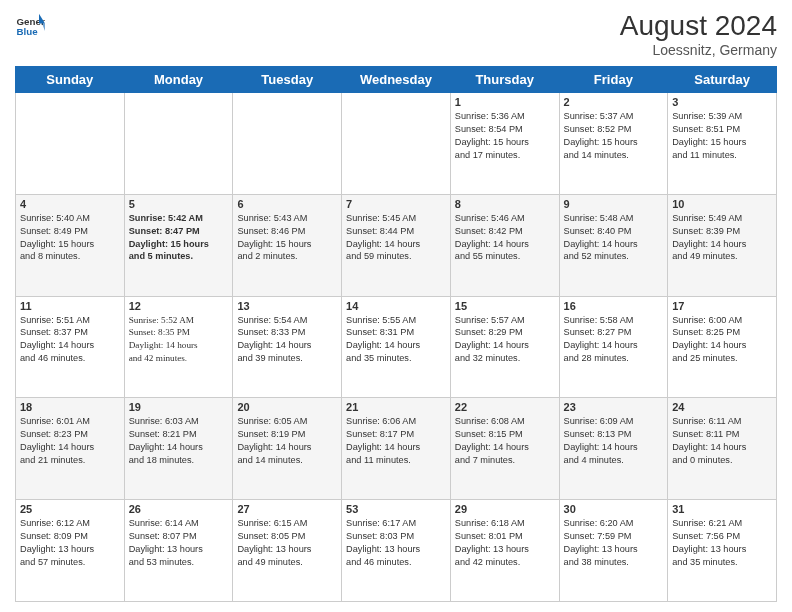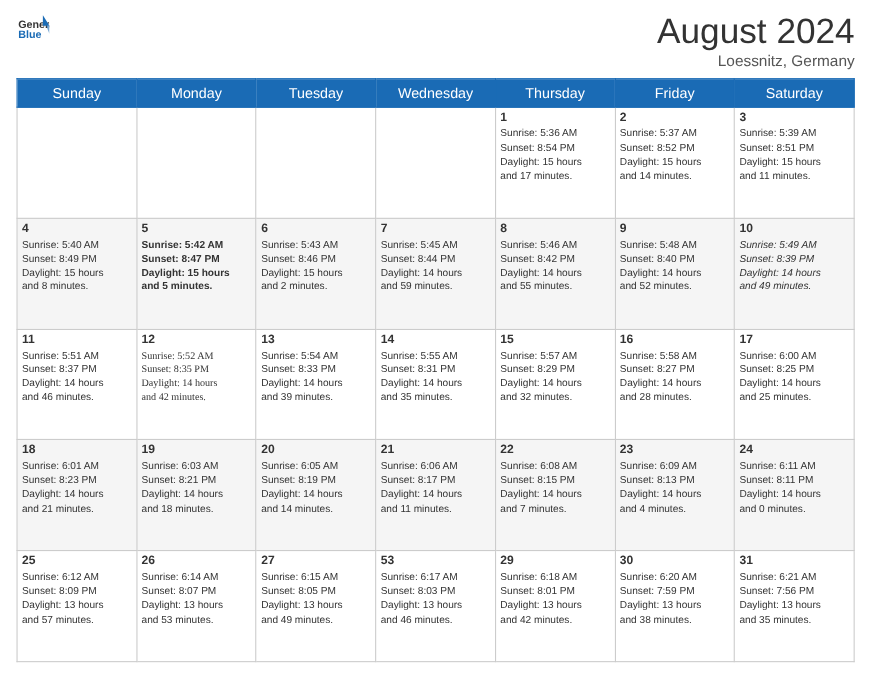--- a/index.html
+++ b/index.html
@@ -29,42 +29,42 @@
       gap: 4px;
     }
     .logo-icon {
       width: 30px;
       height: 30px;
     }
     .title-section {
       text-align: right;
     }
     .month-year {
-      font-size: 32px;
+      font-size: 28px;
       color: #333;
       font-weight: normal;
     }
     .location {
       font-size: 14px;
       color: #555;
     }
     .calendar {
       flex: 1;
       border: 1px solid #ccc;
       border-collapse: collapse;
       width: 100%;
       table-layout: fixed;
     }
     .calendar th {
       background: #1a6bb5;
       color: #fff;
       text-align: center;
       padding: 5px 3px;
       font-size: 13px;
-      font-weight: normal;
+      font-weight: bold;
       border: 1px solid #1a6bb5;
     }
     .calendar td {
       border: 1px solid #ccc;
       vertical-align: top;
       padding: 3px 4px;
       font-size: 9.5px;
       color: #333;
       height: 82px;
       background: #fff;
@@ -184,21 +184,21 @@
           </td>
           <td class="alt-row">
             <span class="day-num">9</span>
             <div class="cell-text" style="white-space: pre-line;">Sunrise: 5:48 AM
 Sunset: 8:40 PM
 Daylight: 14 hours
 and 52 minutes.</div>
           </td>
           <td class="alt-row">
             <span class="day-num">10</span>
-            <div class="cell-text" style="white-space: pre-line; font-style: italic;">Sunrise: 5:49 AM
+            <div class="cell-text" style="white-space: pre-line;">Sunrise: 5:49 AM
 Sunset: 8:39 PM
 Daylight: 14 hours
 and 49 minutes.</div>
           </td>
         </tr>
         <tr>
           <td>
             <span class="day-num">11</span>
             <div class="cell-text" style="white-space: pre-line;">Sunrise: 5:51 AM
 Sunset: 8:37 PM

